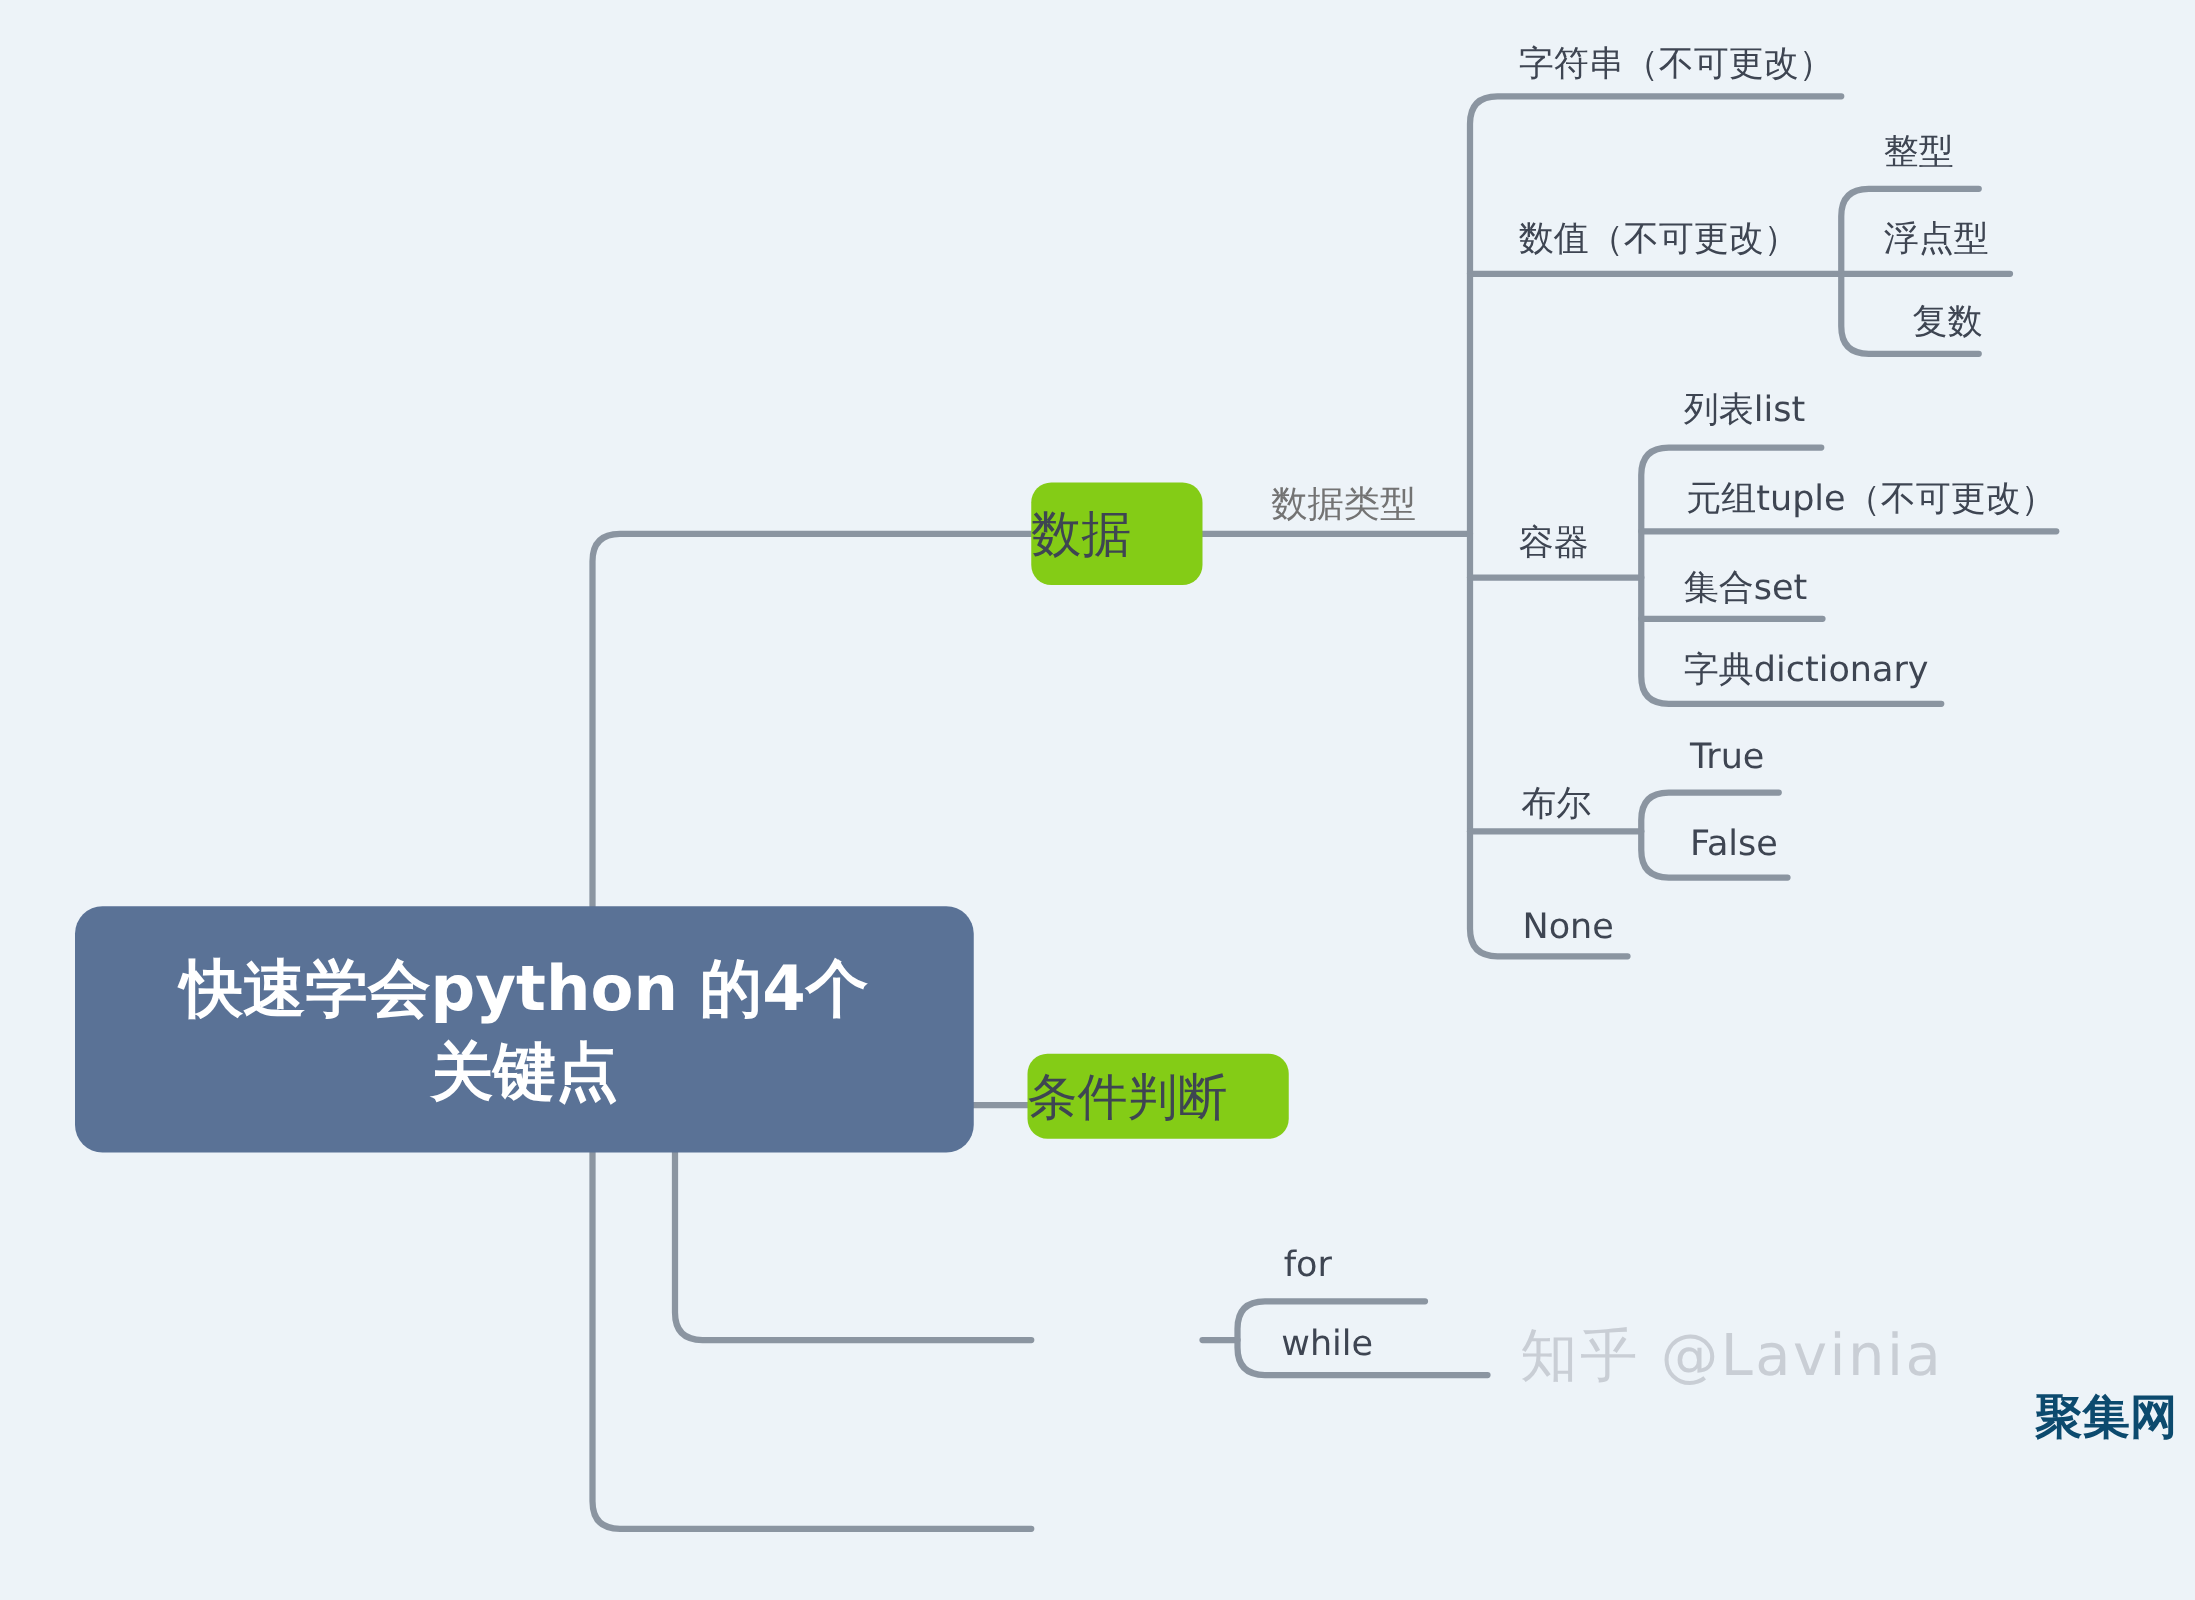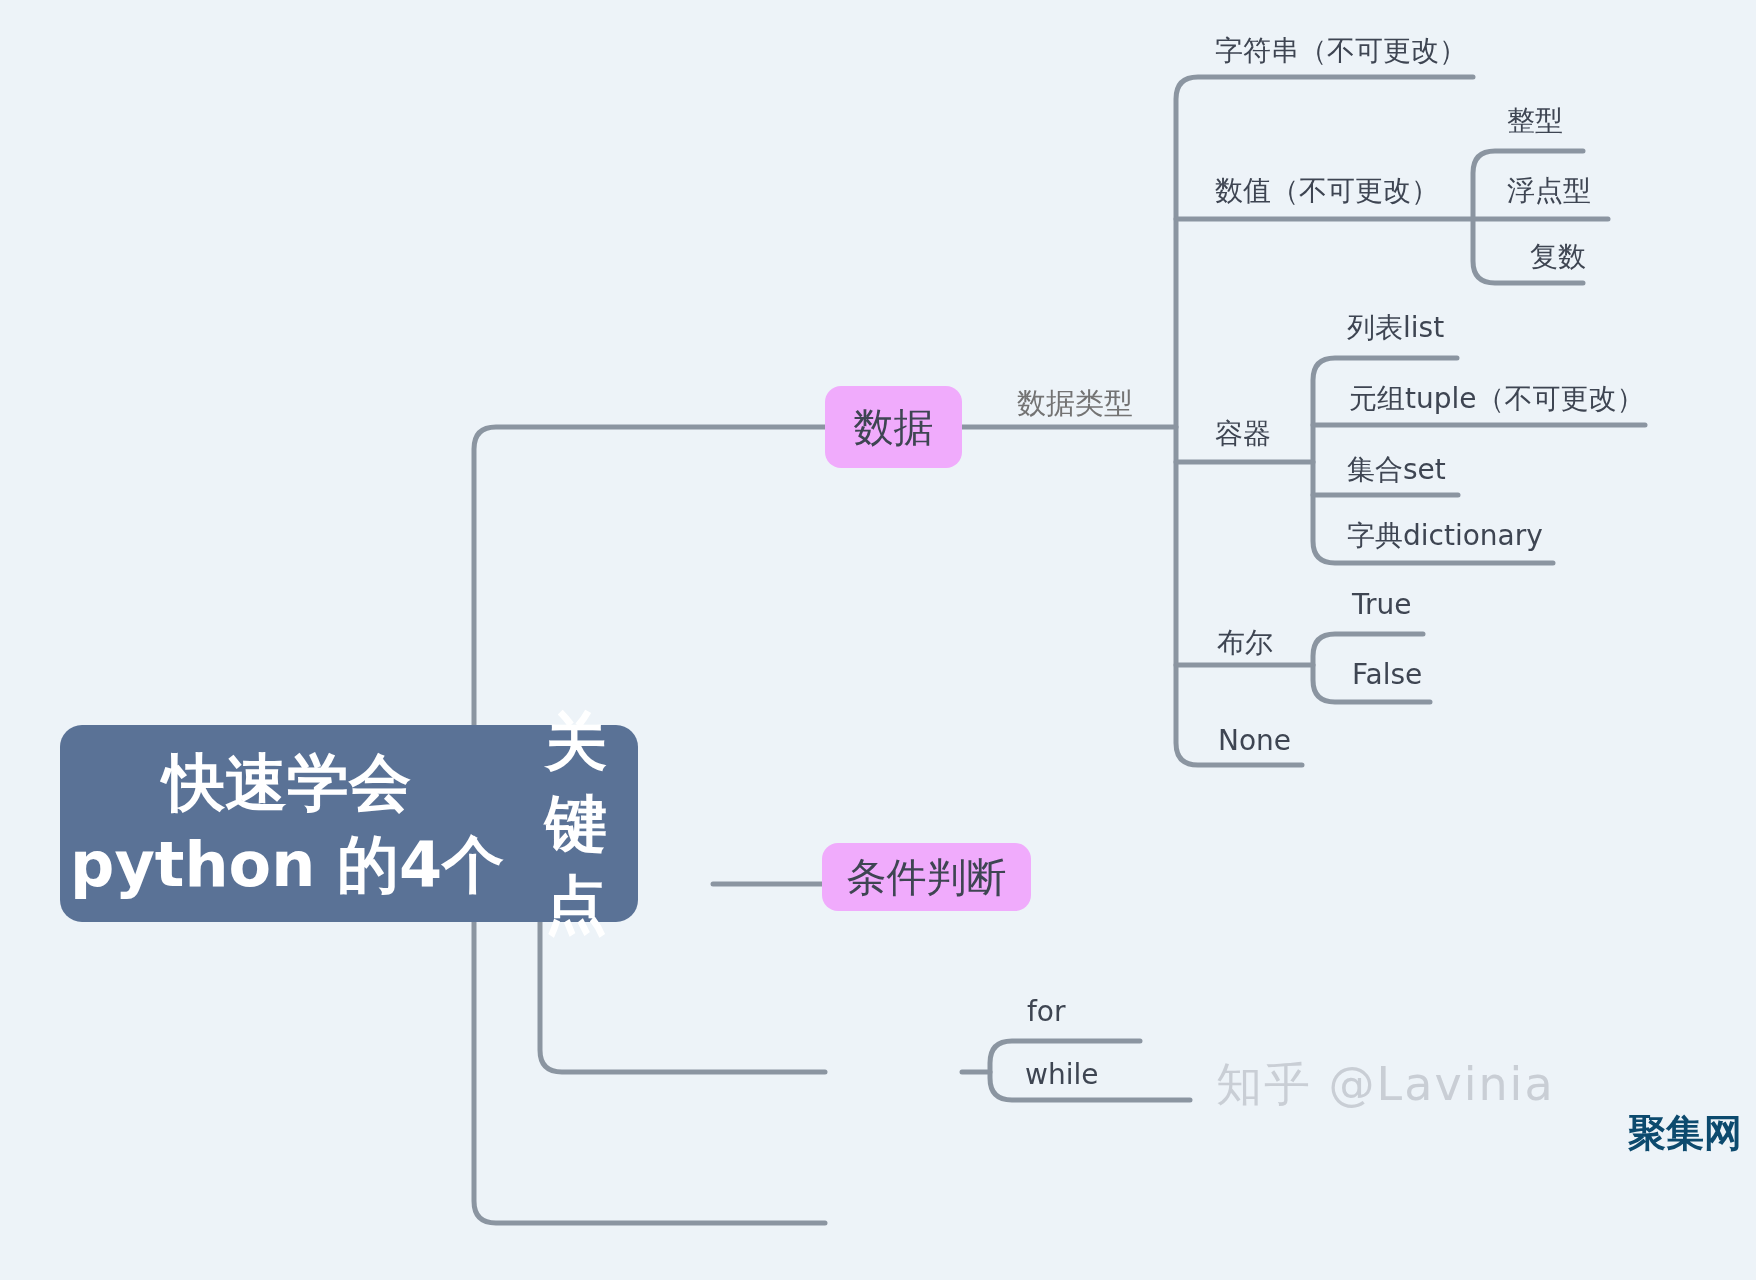--- a/index.html
+++ b/index.html
@@ -11,43 +11,43 @@
     background: #edf3f8;
     overflow: hidden;
   }
   .connectors {
     position: absolute;
     left: 0; top: 0;
   }
   .root-node {
     position: absolute;
     left: 60px; top: 725px;
-    width: 578px; height: 197px;
+    width: 719px; height: 197px;
     background: #5a7296;
     border-radius: 22px;
     color: #ffffff;
-    font-size: 62px;
+    font-size: 50px;
     font-weight: bold;
     display: flex;
-    flex-direction: row;
+    flex-direction: column;
     align-items: center;
     justify-content: center;
     line-height: 1.32;
     text-align: center;
     box-sizing: border-box;
   }
   .branch-node {
     position: absolute;
-    background: #f0abfc;
+    background: #84cc16;
     border-radius: 16px;
     color: #3e4552;
     font-size: 40px;
     display: flex;
     align-items: center;
-    justify-content: center;
+    justify-content: flex-start;
     box-sizing: border-box;
     white-space: nowrap;
   }
   .topic {
     position: absolute;
     color: #3e4552;
     font-size: 28px;
     line-height: 1.1;
     white-space: nowrap;
   }

